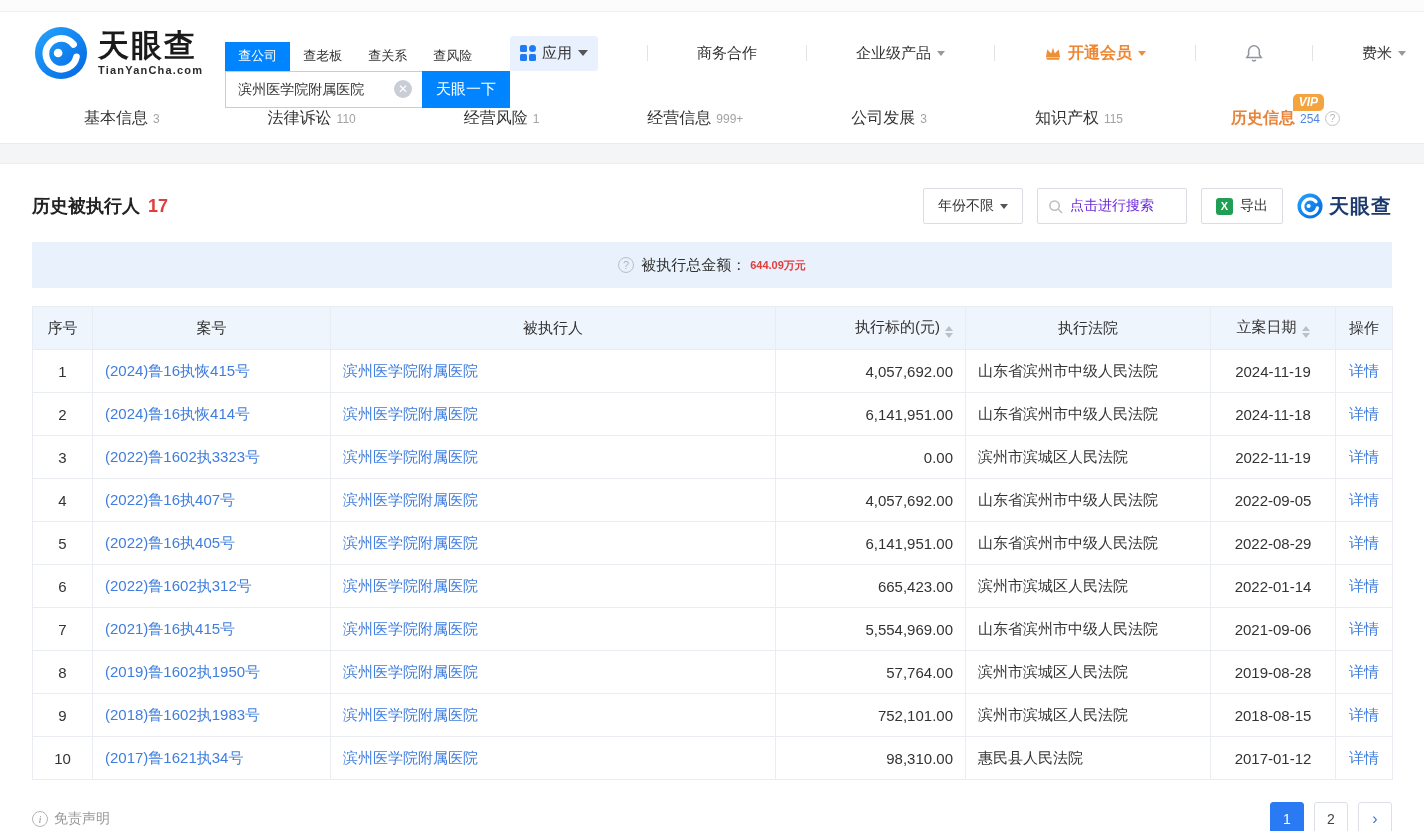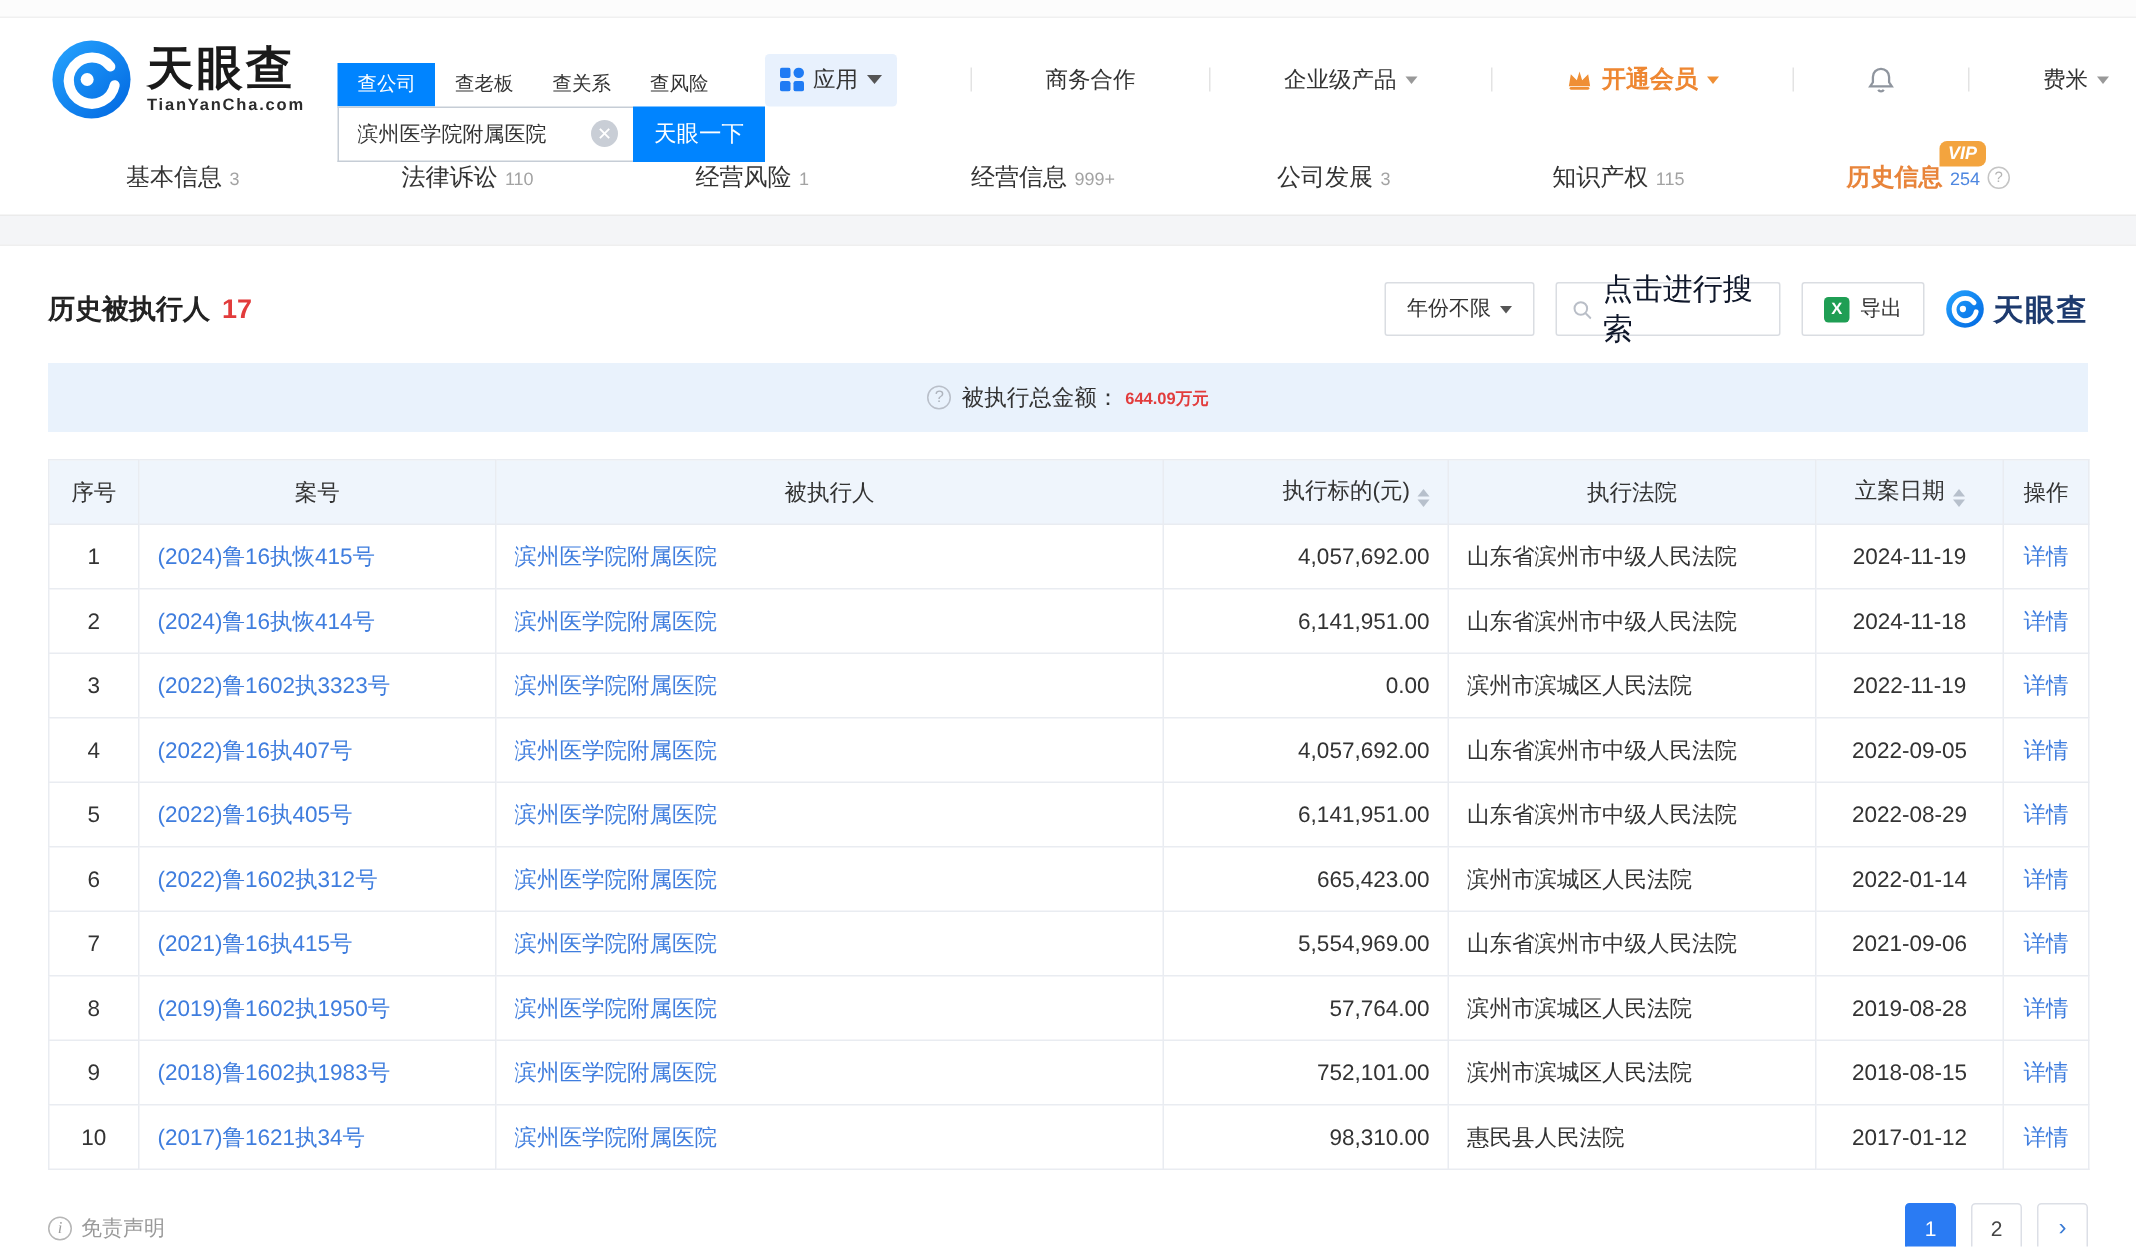--- a/index.html
+++ b/index.html
@@ -52,21 +52,21 @@
 
   .gray-gap { height:20px; background:#f4f5f7; border-bottom:1px solid #efefef; }
 
   
   .content { padding:0 32px; }
   .section-head { margin-top:24px; display:flex; align-items:center; }
   .section-title { font-size:18px; font-weight:bold; color:#222; }
   .section-count { font-size:18px; font-weight:bold; color:#e23c3c; margin-left:8px; }
   .section-tools { margin-left:auto; display:flex; align-items:center; gap:14px; }
   .year-btn { border:1px solid #dadde2; border-radius:2px; height:36px; padding:0 14px; display:flex; align-items:center; font-size:14px; color:#333; background:#fff; cursor:pointer; font-family:inherit; }
-  .mini-search { border:1px solid #dadde2; border-radius:2px; height:36px; width:150px; display:flex; align-items:center; padding:0 10px; color:#0f172a; font-size:20px; cursor:text; }
+  .mini-search { border:1px solid #dadde2; border-radius:2px; height:36px; width:150px; display:flex; align-items:center; padding:0 10px; color:#6d28d9; font-size:14px; cursor:text; }
   .mini-search svg { margin-right:7px; }
   .export-btn { border:1px solid #dadde2; border-radius:2px; height:36px; padding:0 14px; display:flex; align-items:center; font-size:14px; color:#333; background:#fff; cursor:pointer; font-family:inherit; }
   .excel-ico { width:17px; height:17px; background:#1f9e54; border-radius:3px; color:#fff; font-size:11px; font-weight:bold; line-height:17px; text-align:center; margin-right:7px; }
   .watermark { display:flex; align-items:center; }
   .watermark-txt { font-size:20px; font-weight:bold; color:#1d3a6e; letter-spacing:1px; margin-left:6px; }
 
   .summary-banner { margin-top:18px; height:46px; background:#e9f2fc; display:flex; align-items:center; justify-content:center; font-size:15px; color:#333; }
   .q-ico { width:16px; height:16px; border:1px solid #b9bfc9; border-radius:50%; color:#aeb4bd; font-size:11px; line-height:15px; text-align:center; margin-right:7px; }
   .summary-value { color:#e23c3c; font-weight:bold; font-size:11px; margin-left:4px; }
 

